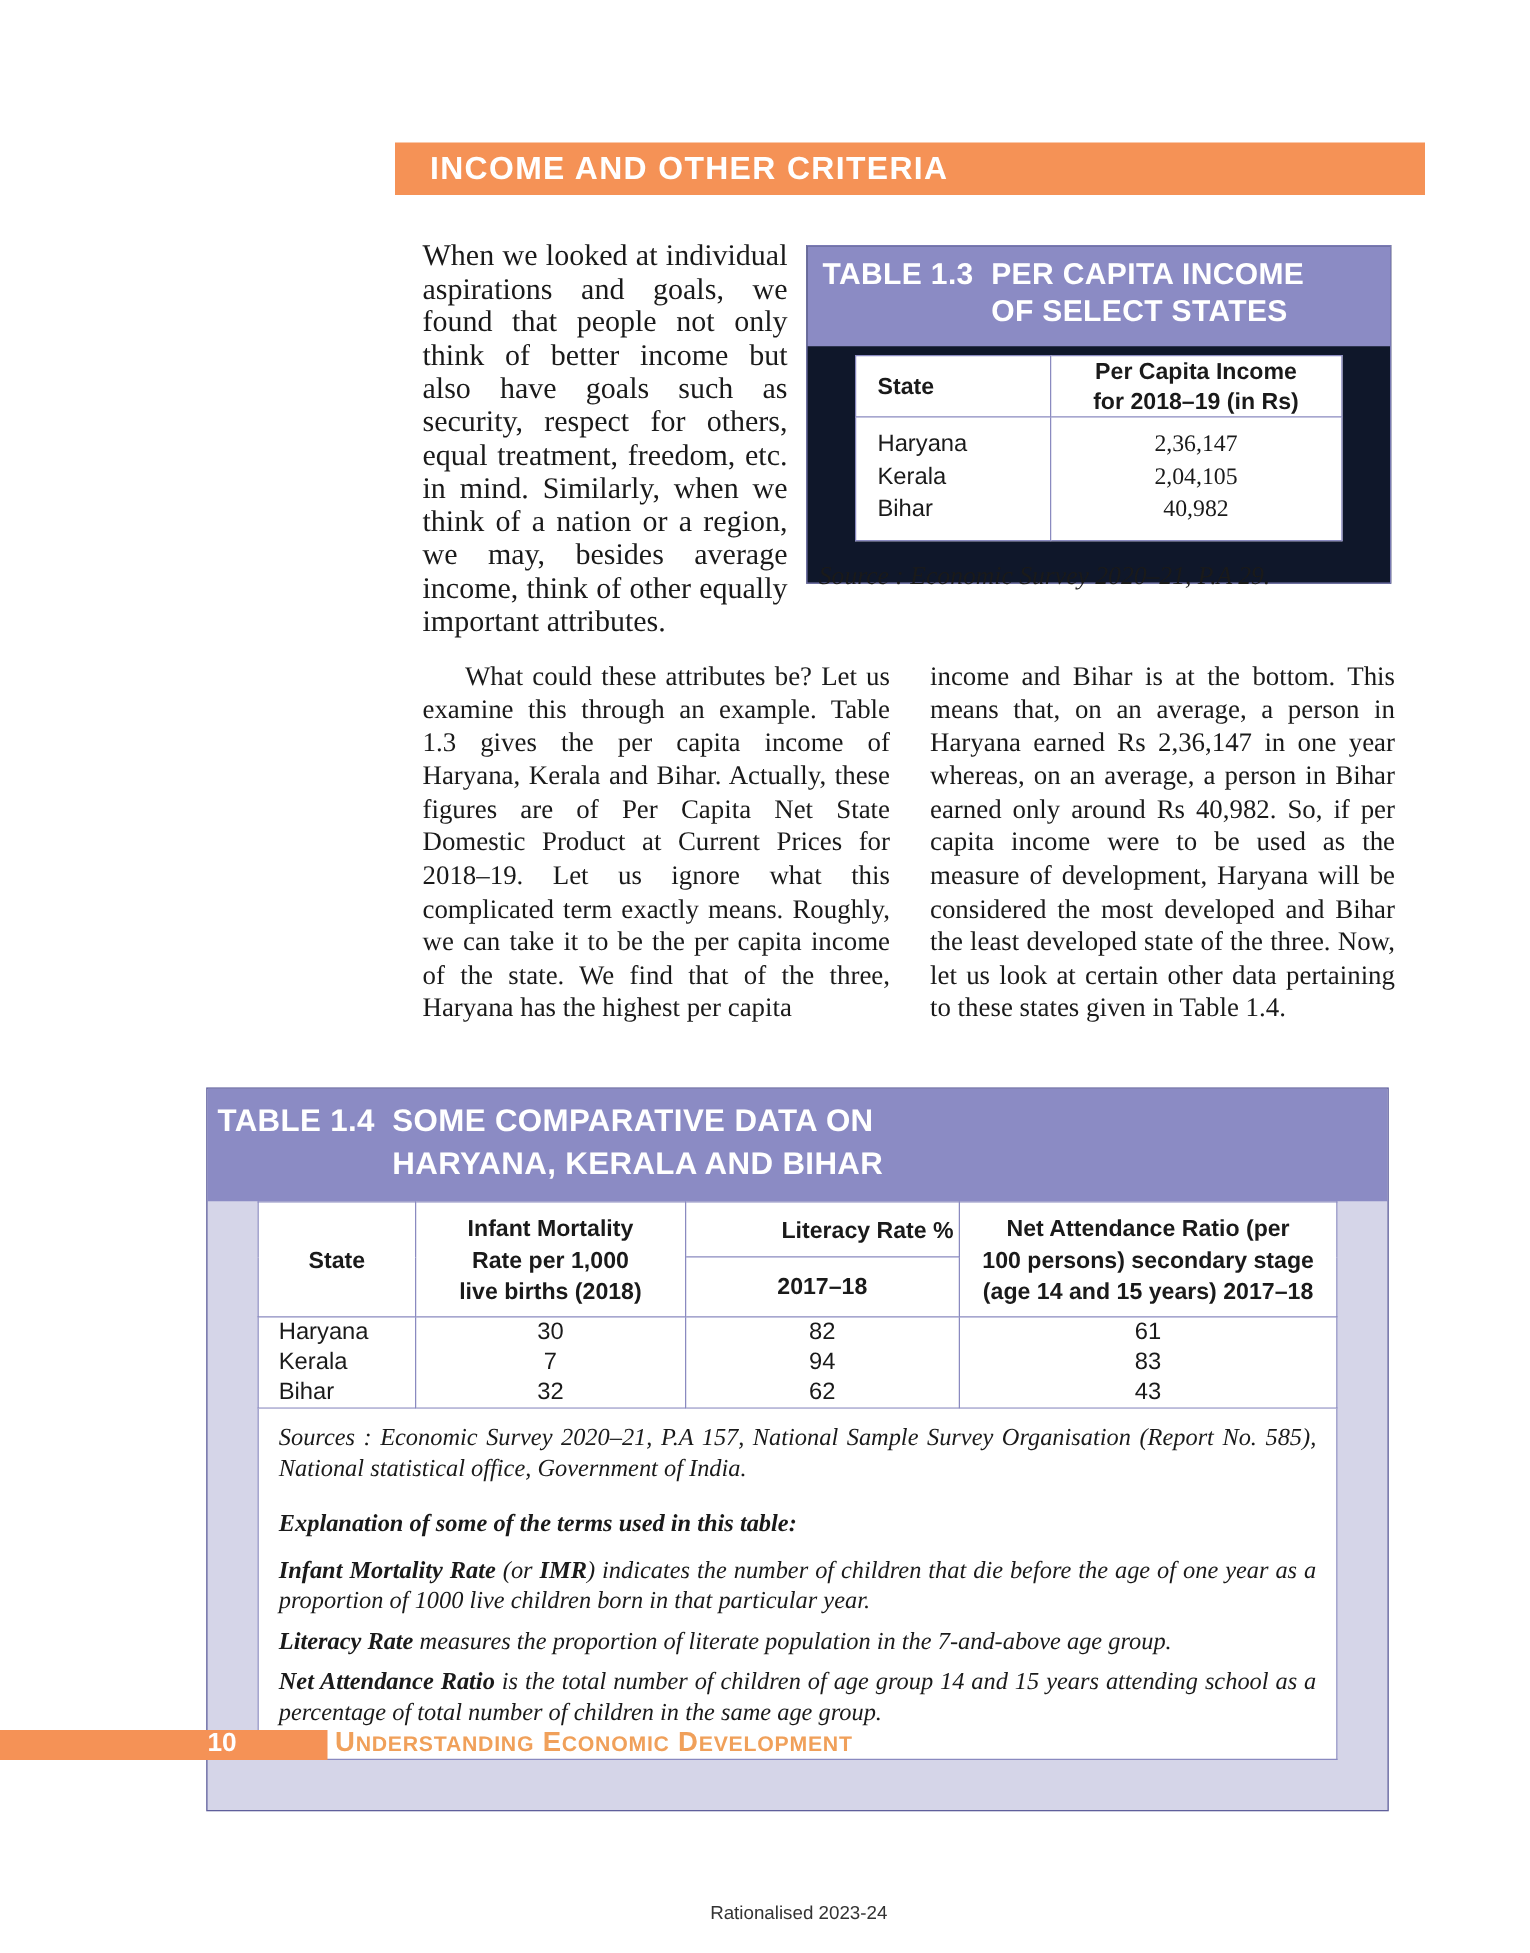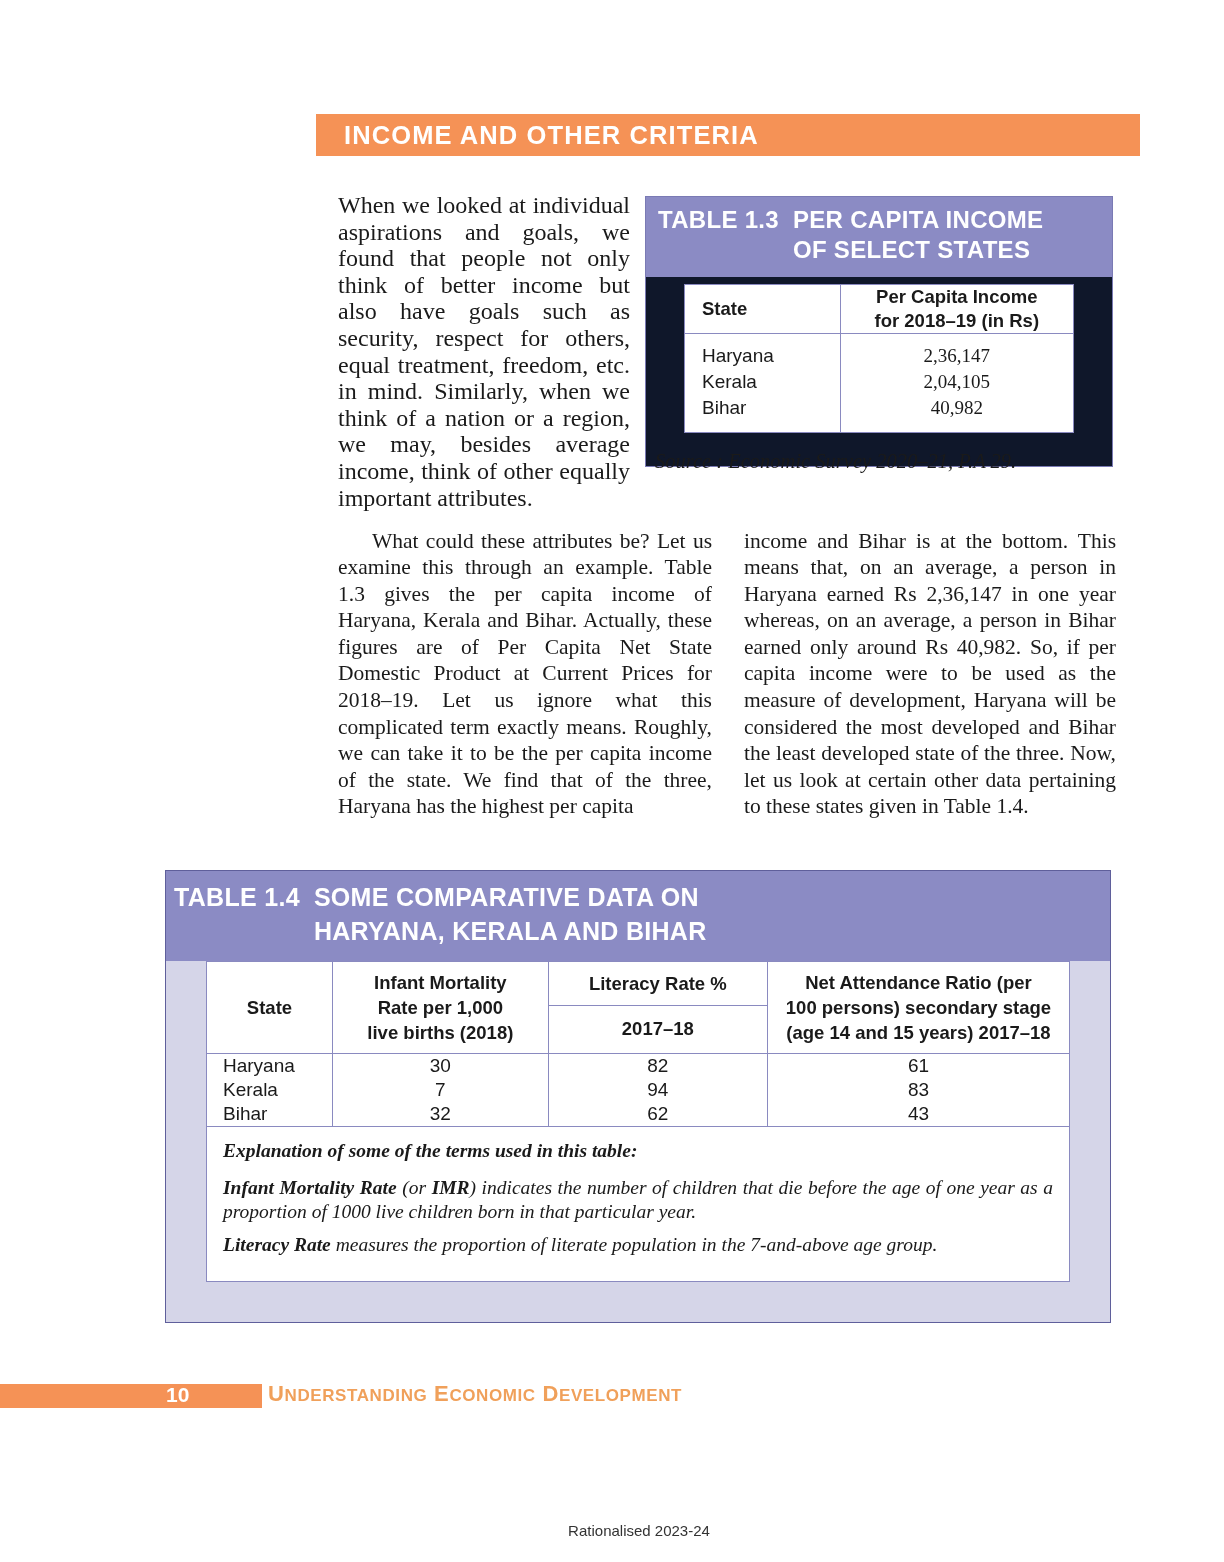--- a/index.html
+++ b/index.html
@@ -172,21 +172,21 @@
     padding: 0;
     vertical-align: middle;
   }
   .t14 th {
     font-size: 18.5px;
     font-weight: bold;
     line-height: 25px;
     text-align: center;
     padding: 7px 4px;
   }
-  .t14 th.lit-top { padding: 9px 4px 9px 4px; }
+  .t14 th.lit-top { padding: 9px 4px 9px 4px; text-align: right; }
   .t14 th.lit-bot { padding: 10px 4px 12px 4px; }
   .t14 td {
     font-size: 19px;
     line-height: 24px;
     padding: 8px 4px;
     text-align: center;
   }
   .t14 td.state-c { text-align: left; padding-left: 16px; }
   .col-state  { width: 14.6%; }
   .col-imr    { width: 25.0%; }
@@ -340,23 +340,25 @@
           <td class="nowrapblock">82
 94
 62</td>
           <td class="nowrapblock">61
 83
 43</td>
         </tr>
       </tbody>
     </table>
     <div class="t14-notes">
+      <p class="sources">Sources : Economic Survey 2020–21, P.A 157, National Sample Survey Organisation (Report No. 585), National statistical office, Government of India.</p>
       <p class="expl-head">Explanation of some of the terms used in this table:</p>
       <p><b>Infant Mortality Rate</b><span> (or </span><b>IMR</b><span>) indicates the number of children that die before the age of  one  year as a proportion of 1000 live children born in that particular year.</span></p>
       <p><b>Literacy Rate</b><span> measures the proportion of literate population in the 7-and-above age group.</span></p>
+      <p><b>Net Attendance Ratio</b><span> is the total number of children of age group 14 and 15 years attending school as a percentage of total number of children in the same age group.</span></p>
     </div>
   </div>
 </div>
 
 <div class="footer-bar"></div>
 <div class="footer-page">10</div>
 <div class="footer-title">
   <span><span>U</span><span class="small">NDERSTANDING</span></span>
   <span><span>E</span><span class="small">CONOMIC</span></span>
   <span><span>D</span><span class="small">EVELOPMENT</span></span>

